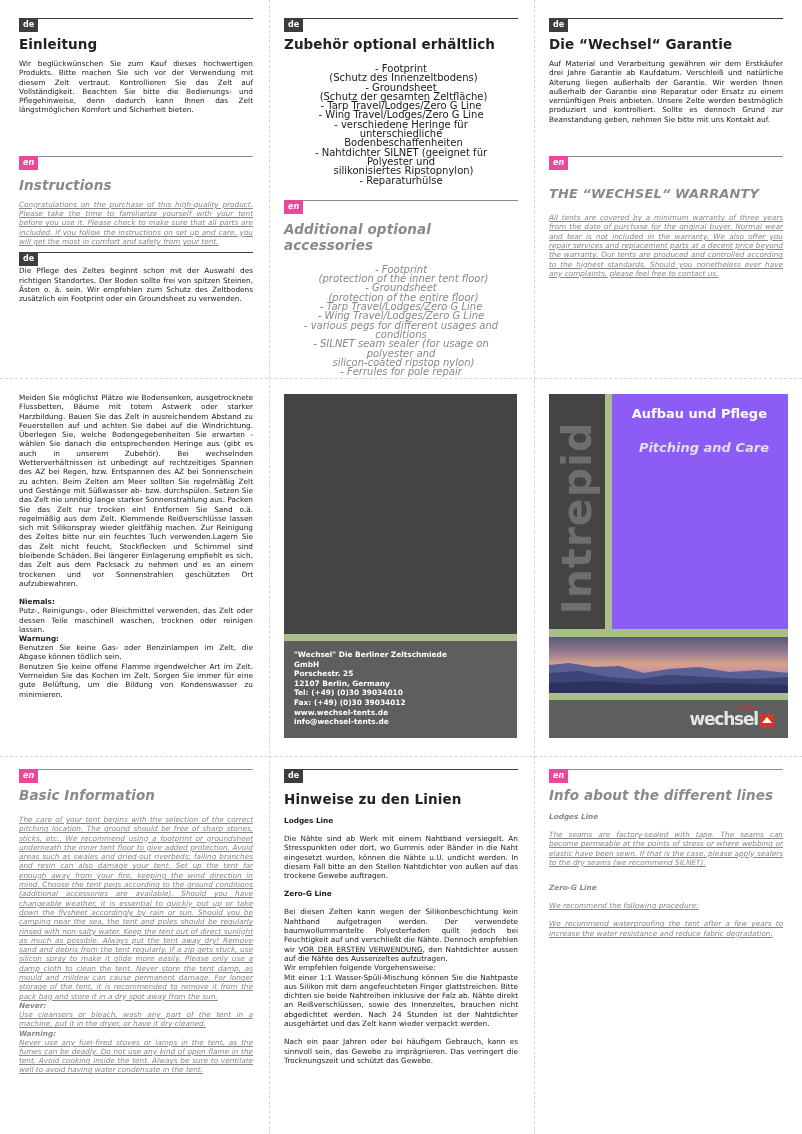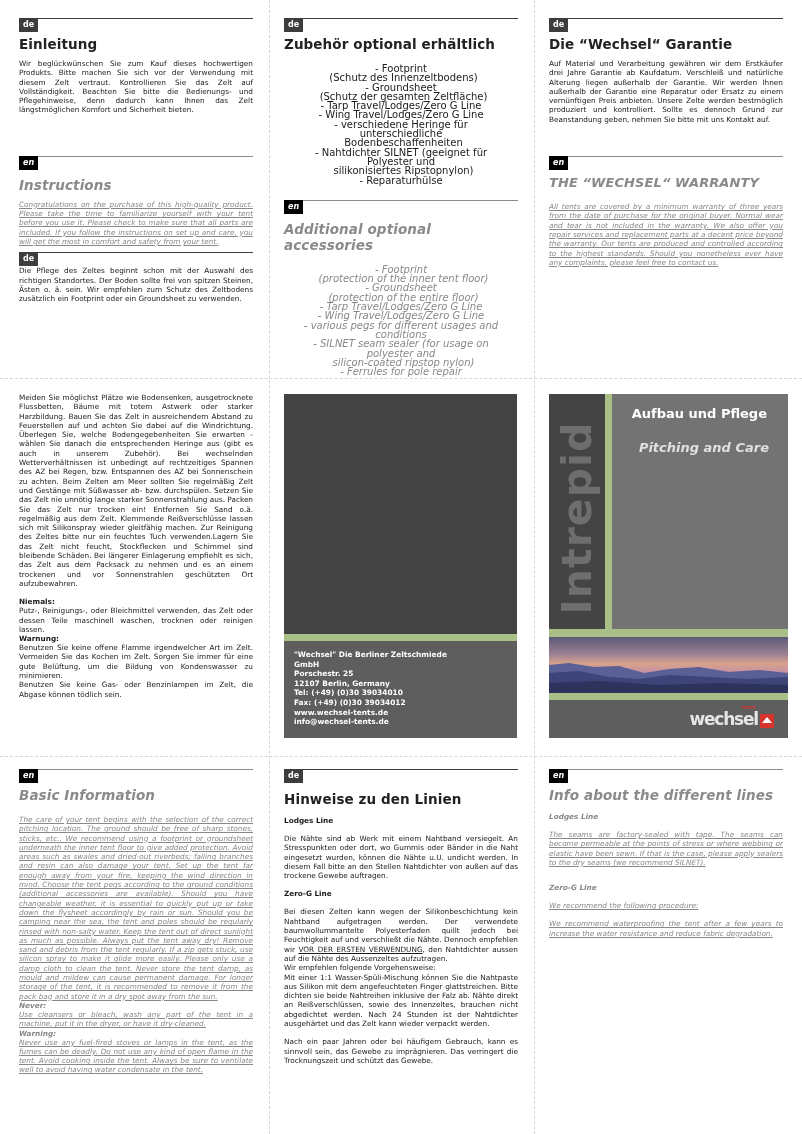--- a/index.html
+++ b/index.html
@@ -9,21 +9,21 @@
   
   .vguide { position:absolute; top:0; bottom:0; width:0; border-left:1px dashed #d6d6d6; }
   .hguide { position:absolute; left:0; right:0; height:0; border-top:1px dashed #d6d6d6; }
 
   .panel { position:absolute; }
   .tag-row { position:relative; height:14px; }
   .tag-row .rule { position:absolute; left:0; right:0; top:0; height:0; border-top:1.5px solid #3d3d3d; }
   .tag { position:absolute; left:0; top:0; padding:0 4px; height:14px; line-height:13px;
          font-size:8px; font-weight:bold; color:#fff; background:#3d3d3d; }
   .tag-row.en .rule { border-top-color:#8c8c8c; }
-  .tag-row.en .tag { background:#000000; font-style:italic; }
+  .tag-row.en .tag { background:#ec4899; font-style:italic; }
 
   h2 { margin:4px 0 7px 0; font-size:13.5px; font-weight:bold; color:#222; letter-spacing:0.1px; }
   h2.en { color:#8a8a8a; font-style:italic; }
   h2.en.caps { font-size:13px; }
 
   p { margin:0; font-size:7.3px; line-height:9.3px; text-align:justify; }
   p.en { color:#888; font-style:italic;text-decoration:underline; }
   .list { margin:12px; padding:0; list-style:none; font-size:10px; line-height:9.3px;text-align:center; }
   .list.en { color:#888; font-style:italic; }
   .list li .sub { display:block; padding-left:5px; }
@@ -37,21 +37,21 @@
   .back { position:absolute; left:284px; top:394px; width:233px; height:344px; background:#444; }
   .back .greenbar { position:absolute; left:0; right:0; top:240px; height:7px; background:#a8bf88; }
   .back .info { position:absolute; left:0; right:0; top:247px; bottom:0; background:#5e5e5e;
                 padding:9px 10px; box-sizing:border-box; color:#fff; font-size:7.4px;
                 font-weight:bold; line-height:9.6px; }
   .back .info div { white-space:nowrap; }
 
   
   .front { position:absolute; left:549px; top:394px; width:239px; height:344px; background:#a8bf88; }
   .front .darkcol { position:absolute; left:0; top:0; width:56px; height:235px; background:#444; }
-  .front .mainpane { position:absolute; left:63px; top:0; right:0; height:235px; background:#737373; }
+  .front .mainpane { position:absolute; left:63px; top:0; right:0; height:235px; background:#8b5cf6; }
   .front .brand-vert { position:absolute; left:0; top:0; width:56px; height:235px; overflow:hidden; }
   .front .brand-vert span { position:absolute; left:28px; top:124px; transform:translate(-50%,-50%) rotate(-90deg);
       font-size:41px; font-weight:bold; color:#6e6e6e; white-space:nowrap; letter-spacing:1px; }
   .front .t-de { position:absolute; right:21px; top:12px; color:#fff; font-weight:bold; font-size:13px; }
   .front .t-en { position:absolute; right:19px; top:46px; color:#e0e0e0; font-weight:bold; font-style:italic; font-size:13px; }
   .front .photo { position:absolute; left:0; right:0; top:243px; height:56px; overflow:hidden;
       background:linear-gradient(180deg,#5a5a78 0%,#9a7f93 30%,#d8a28a 48%,#c993a0 60%,#7d6f9a 80%,#4f5a8e 100%); }
   .front .photo svg { position:absolute; left:0; bottom:0; }
   .front .footer { position:absolute; left:0; right:0; top:306px; bottom:0; background:#5e5e5e; }
   .front .logo { position:absolute; right:14px; top:10px; height:18px; display:flex; align-items:flex-end; }
@@ -132,32 +132,32 @@
       <span class="tag">de</span>
     </div>
   <h2>Die “Wechsel“ Garantie</h2>
   <p>Auf Material und Verarbeitung gewähren wir dem Erstkäufer drei Jahre Garantie ab Kaufdatum. Verschleiß und natürliche Alterung liegen außerhalb der Garantie. Wir werden Ihnen außerhalb der Garantie eine Reparatur oder Ersatz zu einem vernünftigen Preis anbieten. Unsere Zelte werden bestmöglich produziert und kontrolliert. Sollte es dennoch Grund zur Beanstandung geben, nehmen Sie bitte mit uns Kontakt auf.</p>
 
   <div style="height:32px;"></div>
   <div class="tag-row en">
       <div class="rule"></div>
       <span class="tag">en</span>
     </div>
-  <h2 class="en caps" style="margin-top:5px; margin-bottom:12px;">THE “WECHSEL“ WARRANTY</h2>
+  <h2 class="en caps" style="margin-top:16px; margin-bottom:12px;">THE “WECHSEL“ WARRANTY</h2>
   <p class="en">All tents are covered by a minimum warranty of three years from the date of purchase for the original buyer. Normal wear and tear is not included in the warranty. We also offer you repair services and replacement parts at a decent price beyond the warranty. Our tents are produced and controlled according to the highest standards. Should you nonetheless ever have any complaints, please feel free to contact us.</p>
 </section>
 
 <section class="panel" style="left:19px; top:393px; width:234px;">
   <p>Meiden Sie möglichst Plätze wie Bodensenken, ausgetrocknete Flussbetten, Bäume mit totem Astwerk oder starker Harzbildung. Bauen Sie das Zelt in ausreichendem Abstand zu Feuerstellen auf und achten Sie dabei auf die Windrichtung. Überlegen Sie, welche Bodengegebenheiten Sie erwarten - wählen Sie danach die entsprechenden Heringe aus (gibt es auch in unserem Zubehör). Bei wechselnden Wetterverhältnissen ist unbedingt auf rechtzeitiges Spannen des AZ bei Regen, bzw. Entspannen des AZ bei Sonnenschein zu achten. Beim Zelten am Meer sollten Sie regelmäßig Zelt und Gestänge mit Süßwasser ab- bzw. durchspülen. Setzen Sie das Zelt nie unnötig lange starker Sonnenstrahlung aus. Packen Sie das Zelt nur trocken ein! Entfernen Sie Sand o.ä. regelmäßig aus dem Zelt. Klemmende Reißverschlüsse lassen sich mit Silikonspray wieder gleitfähig machen. Zur Reinigung des Zeltes bitte nur ein feuchtes Tuch verwenden.Lagern Sie das Zelt nicht feucht, Stockflecken und Schimmel sind bleibende Schäden. Bei längerer Einlagerung empfiehlt es sich, das Zelt aus dem Packsack zu nehmen und es an einem trockenen und vor Sonnenstrahlen geschützten Ort aufzubewahren.</p>
   <div class="spacer"></div>
   <div class="sub-h" style="margin:0;">Niemals:</div>
   <p>Putz-, Reinigungs-, oder Bleichmittel verwenden, das Zelt oder dessen Teile maschinell waschen, trocknen oder reinigen lassen.</p>
   <div class="sub-h" style="margin:0;">Warnung:</div>
+  <p>Benutzen Sie keine Gas- oder Benzinlampen im Zelt, die Abgase können tödlich sein.</p>
   <p>Benutzen Sie keine offene Flamme irgendwelcher Art im Zelt. Vermeiden Sie das Kochen im Zelt. Sorgen Sie immer für eine gute Belüftung, um die Bildung von Kondenswasser zu minimieren.</p>
-  <p>Benutzen Sie keine Gas- oder Benzinlampen im Zelt, die Abgase können tödlich sein.</p>
 </section>
 
 <section class="back">
   <div class="greenbar"></div>
   <div class="info">
     <div>"Wechsel" Die Berliner Zeltschmiede</div>
     <div>GmbH</div>
     <div>Porschestr. 25</div>
     <div>12107 Berlin, Germany</div>
     <div>Tel: (+49) (0)30 39034010</div>

